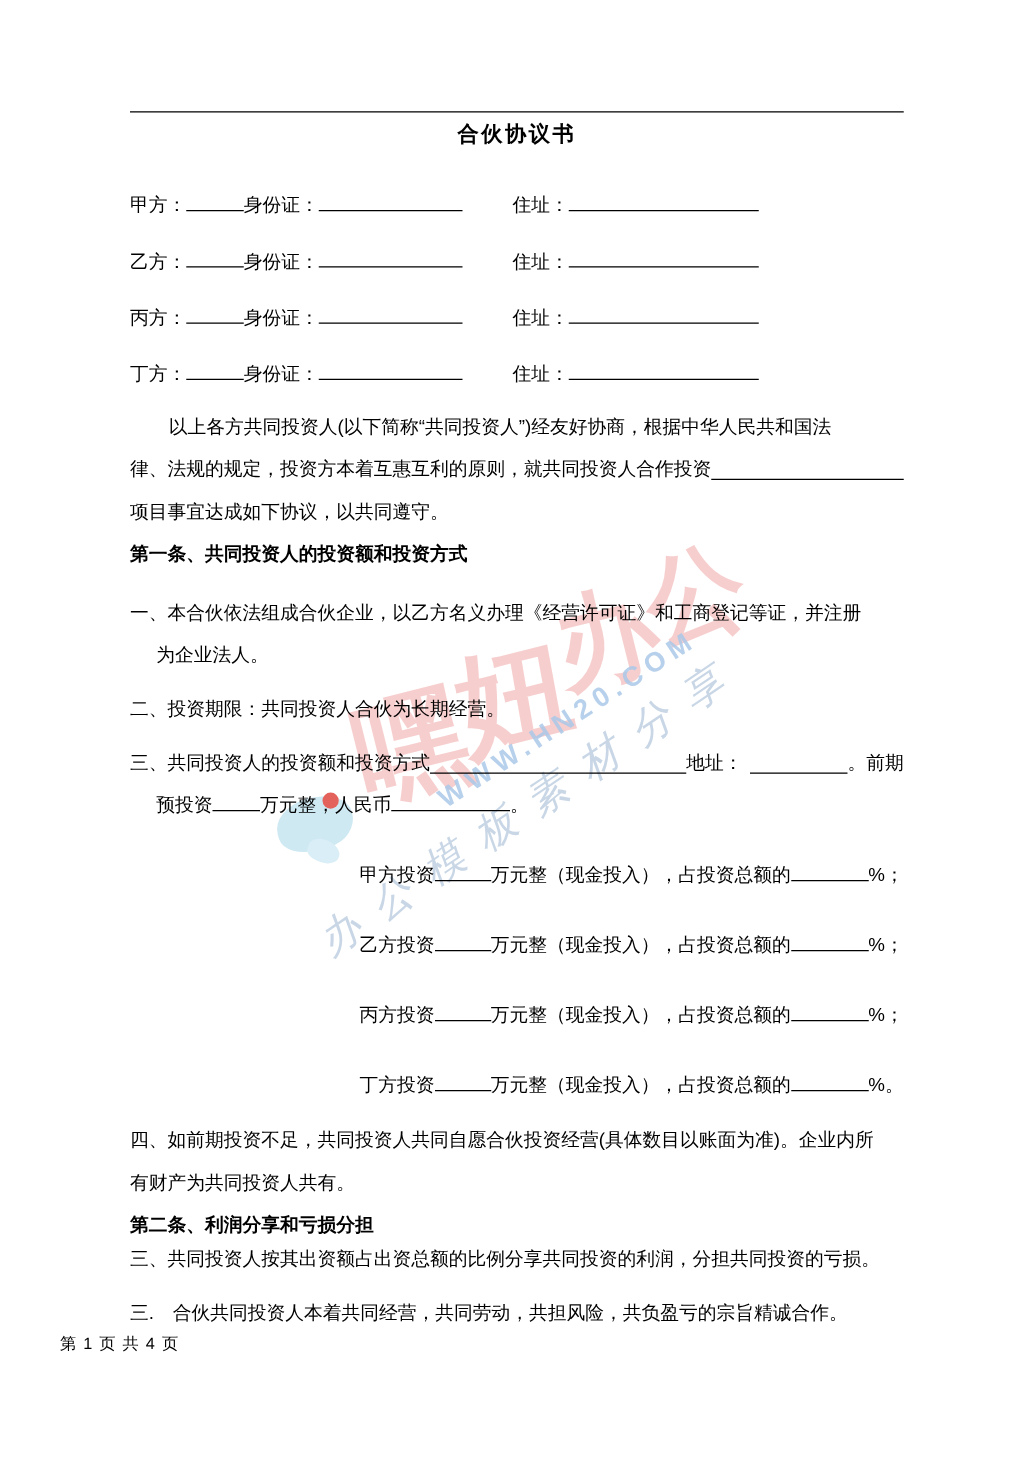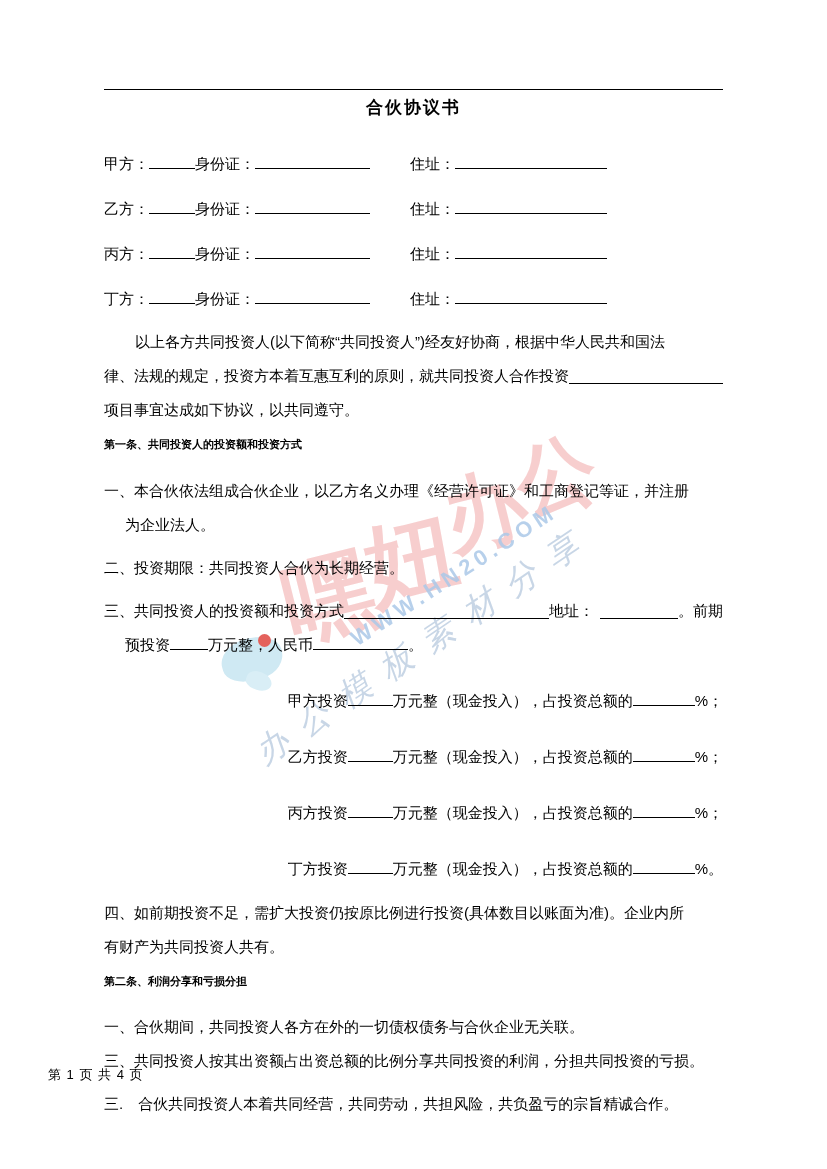--- a/index.html
+++ b/index.html
@@ -84,21 +84,21 @@
   .addr-label { margin-left:40px; }
 
   .line { line-height:34px; white-space:nowrap; }
   .flexline { display:flex; line-height:34px; white-space:nowrap; }
   .u-flex { flex:1; border-bottom:1px solid #000; margin-bottom:9px; }
   .u-fix  { border-bottom:1px solid #000; margin-bottom:9px; }
   .indent { padding-left:21px; }
   .first-indent { text-indent:31px; }
 
   .intro { margin-top:15px; }
-  .sec-heading { margin-top:7px; font-weight:bold; font-size:11px; line-height:20px; }
+  .sec-heading { margin-top:7px; font-weight:bold; font-size:15px; line-height:20px; }
   #item1 { margin-top:20px; }
   #item2 { margin-top:9px; }
   #item3 { margin-top:9px; }
   .inv-row { margin-top:22px; line-height:34px; white-space:nowrap; padding-left:21px;text-align:right; }
   .u45 { width:45px; }
   .u62 { width:62px; }
   .u38 { width:38px; }
   .u95 { width:95px; }
   .u78 { width:78px; margin-left:6px; }
   #item4 { margin-top:10px; }
@@ -186,25 +186,24 @@
       <span>乙方投资</span><span class="u u45"></span><span>万元整（现金投入），占投资总额的</span><span class="u u62"></span><span>%；</span>
     </div>
     <div class="inv-row">
       <span>丙方投资</span><span class="u u45"></span><span>万元整（现金投入），占投资总额的</span><span class="u u62"></span><span>%；</span>
     </div>
     <div class="inv-row">
       <span>丁方投资</span><span class="u u45"></span><span>万元整（现金投入），占投资总额的</span><span class="u u62"></span><span>%。</span>
     </div>
 
     <div id="item4">
-      <div class="line">四、如前期投资不足，需扩大投资仍按原比例进行投资(具体数目以账面为准)。企业内所</div>
+      <div class="line">四、如前期投资不足，共同投资人共同自愿合伙投资经营(具体数目以账面为准)。企业内所</div>
       <div class="line">有财产为共同投资人共有。</div>
     </div>
 
     <div id="s2-heading" class="sec-heading">第二条、利润分享和亏损分担</div>
 
-    <div id="s2i1" class="line">一、合伙期间，共同投资人各方在外的一切债权债务与合伙企业无关联。</div>
     <div id="s2i3" class="line">三、共同投资人按其出资额占出资总额的比例分享共同投资的利润，分担共同投资的亏损。</div>
     <div id="s2i2" class="line">三.　合伙共同投资人本着共同经营，共同劳动，共担风险，共负盈亏的宗旨精诚合作。</div>
   </div>
 
   <div class="footer">第 1 页 共 4 页</div>
 </div>
 
 </body></html>

